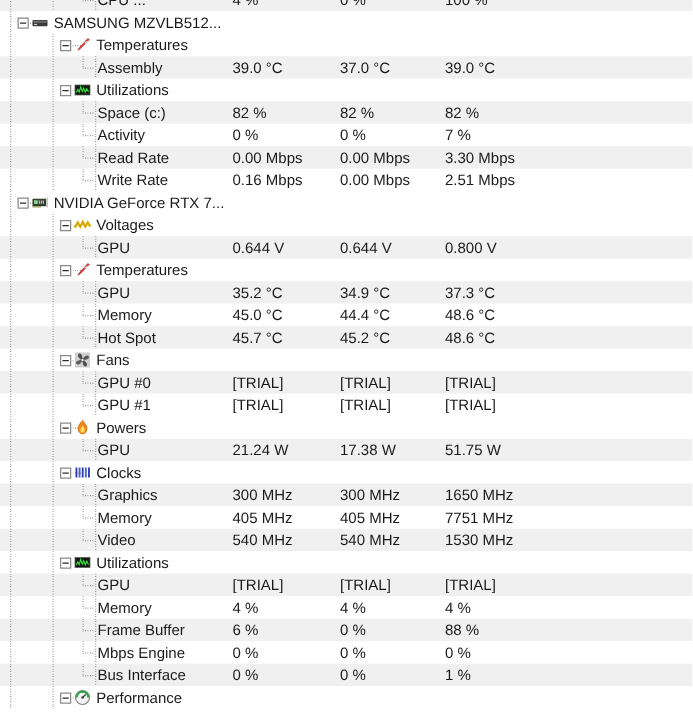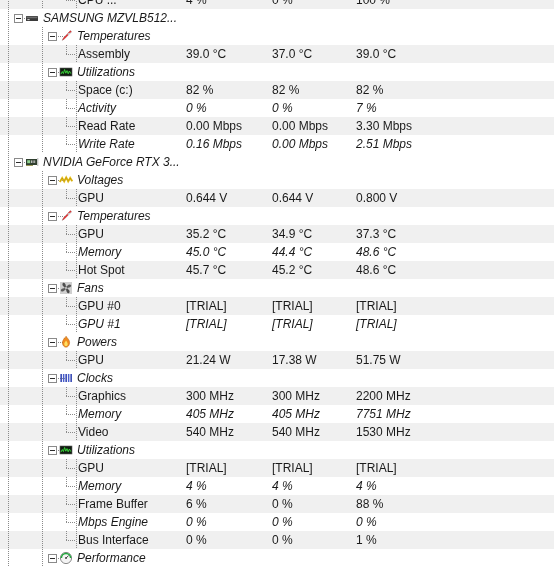--- a/index.html
+++ b/index.html
@@ -22,21 +22,21 @@
   }
 
   .row {
     position: relative;
     height: 18px;
     line-height: 18px;
     white-space: nowrap;
     width: 554px;
   }
   .row.stripe { background: #f0f0f0; }
-  .row.plain  { background: #ffffff; font-style: italic; }
+  .row.plain  { background: #ffffff; }
 
   
   .vline {
     position: absolute;
     top: 0; bottom: 0;
     width: 1px;
     background-image: linear-gradient(to bottom, #8a8a8a 1px, transparent 1px);
     background-size: 1px 2px;
   }
   .vline.l0 { left: 8px; }
@@ -250,21 +250,21 @@
         <svg width="14" height="14" viewBox="0 0 14 14">
           <rect x="1" y="4" width="11" height="6" fill="#2f3f2f"></rect>
           <rect x="12" y="3" width="1.4" height="8" fill="#c9c9c9"></rect>
           <rect x="2.2" y="5.2" width="3" height="3" fill="#8fd28f"></rect>
           <rect x="6" y="5.4" width="1" height="2.6" fill="#bcbcbc"></rect>
           <rect x="7.6" y="5.4" width="1" height="2.6" fill="#bcbcbc"></rect>
           <rect x="9.2" y="5.4" width="1" height="2.6" fill="#bcbcbc"></rect>
           <rect x="1" y="10" width="7" height="1" fill="#9a9a5a"></rect>
         </svg>
       </div>
-      <div class="label">NVIDIA GeForce RTX 3...</div>
+      <div class="label">NVIDIA GeForce RTX 7...</div>
       <div class="val c1"></div>
       <div class="val c2"></div>
       <div class="val c3"></div>
     </div>
     <div class="row plain lvl-grp">
       <div class="vline l0"></div>
       <div class="vline l1"></div>
       <div class="expander"></div>
       <div class="expander-tail"></div>
       <div class="ico">
@@ -430,21 +430,21 @@
     </div>
     <div class="row stripe lvl-leaf">
       <div class="vline l0"></div>
       <div class="vline l1"></div>
       <div class="vline l2"></div>
       <div class="stub"></div>
       <div class="elbow"></div>
       <div class="label">Graphics</div>
       <div class="val c1">300 MHz</div>
       <div class="val c2">300 MHz</div>
-      <div class="val c3">2200 MHz</div>
+      <div class="val c3">1650 MHz</div>
     </div>
     <div class="row plain lvl-leaf">
       <div class="vline l0"></div>
       <div class="vline l1"></div>
       <div class="vline l2"></div>
       <div class="stub"></div>
       <div class="elbow"></div>
       <div class="label">Memory</div>
       <div class="val c1">405 MHz</div>
       <div class="val c2">405 MHz</div>

